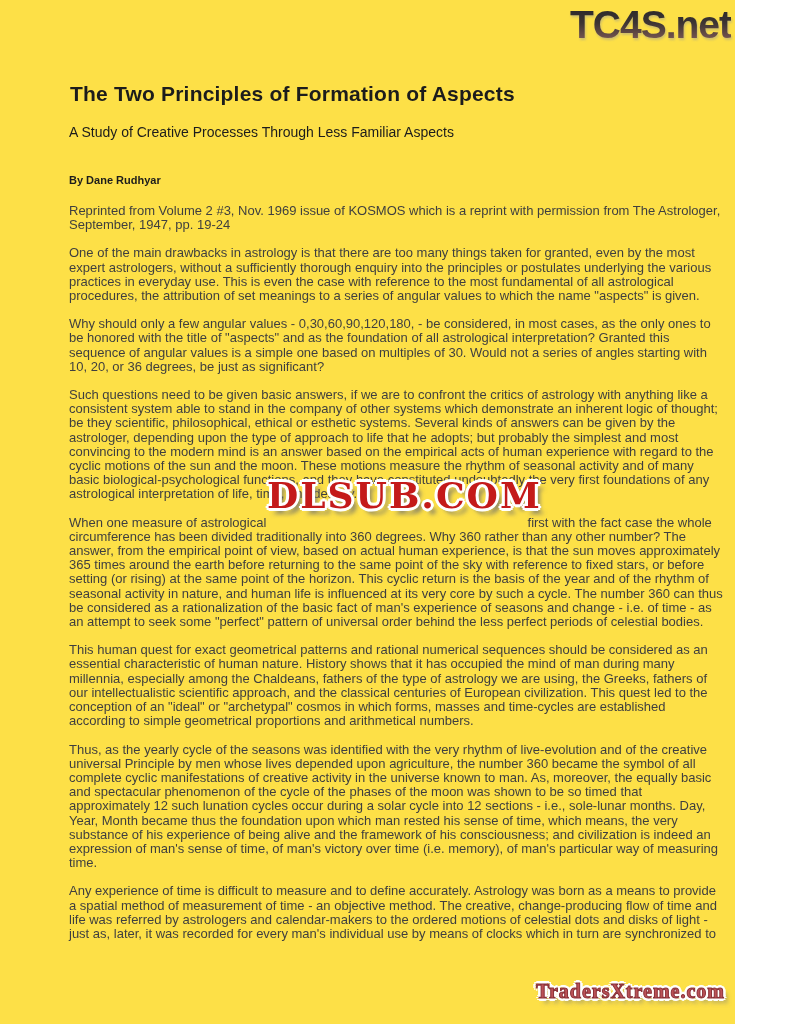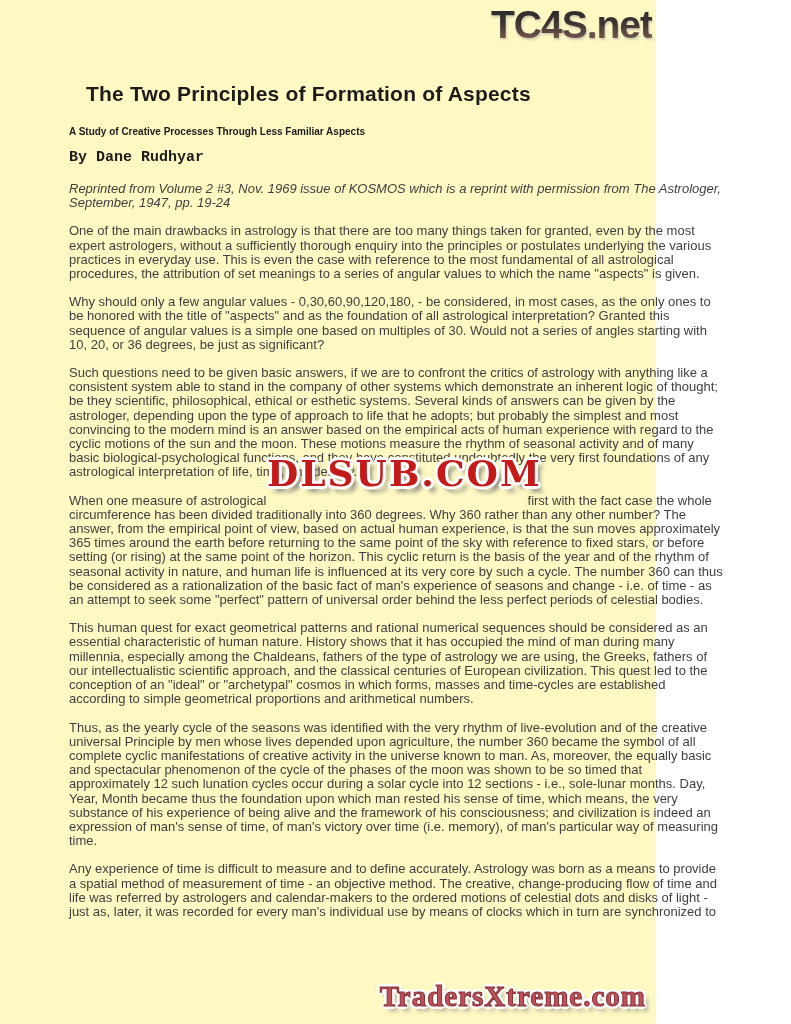--- a/index.html
+++ b/index.html
@@ -3,53 +3,53 @@
 <meta charset="utf-8">
 <style>
   html, body { margin: 0; padding: 0; }
   body {
     width: 791px; height: 1024px;
     background: #ffffff;
     font-family: "Liberation Sans", sans-serif;
     position: relative;
     overflow: hidden;
   }
-  .page { position: relative; width: 656px; height: 1024px; background:#fef9c3; }
+  .page { position: relative; width: 735px; height: 1024px; background:#fde047; }
 
   
   .logo-tc4s {
     position: absolute; top: 3px; right: 4px;
     font-family: "Liberation Sans", sans-serif;
     font-weight: bold; font-size: 39px; letter-spacing: -1px;
     background: linear-gradient(180deg, #2b2829 10%, #3c3433 45%, #6b4f4a 75%, #95706a 100%);
     -webkit-background-clip: text; background-clip: text;
     color: transparent;
     filter: drop-shadow(1px 2px 1px rgba(150,150,150,0.45));
   }
 
   
   .content {
     position: absolute; left: 69px; top: 83px; width: 656px;
     color: #3f3f3f;
   }
   .content h1 {
-    margin: 0 0 19px 17px; font-size: 21px; line-height: 22px;
+    margin: 0 0 19px 1px; font-size: 21px; line-height: 22px;
     color: #1c1c1c; font-weight: bold; letter-spacing: 0.2px;
   }
   .content h2 {
-    margin: 0 0 10px 0; font-size: 10px; line-height: 16px;
-    color: #1c1c1c; font-weight: bold;
+    margin: 0 0 32px 0; font-size: 14px; line-height: 16px;
+    color: #1c1c1c; font-weight: normal;
   }
   .content h3 {
-    margin: 0 0 16px 0; font-size: 15px; line-height: 16px;
-    color: #1c1c1c; font-weight: bold; font-family: Liberation Mono, monospace;
+    margin: 0 0 16px 0; font-size: 11px; line-height: 16px;
+    color: #1c1c1c; font-weight: bold;
   }
   .note {
     margin: 0 0 16px 0; font-size: 13px; line-height: 14.2px;
-    font-style: italic; color: #3f3f3f;
+    color: #3f3f3f;
   }
   .content p, .p4-rest {
     margin: 0 0 14px 0; font-size: 13px; line-height: 14.2px;
     color: #3f3f3f;
   }
   .p4 { margin: 0 0 14px 0; }
   .p4-line1 {
     position: relative; white-space: nowrap;
     font-size: 13px; line-height: 14.2px; color: #3f3f3f;
   }
@@ -67,21 +67,21 @@
       -2px 2px 0 #ffffff, 2px 2px 0 #ffffff,
       -3px 0 0 #ffffff, 3px 0 0 #ffffff,
       0 -3px 0 #ffffff, 0 3px 0 #ffffff,
       5px 6px 4px rgba(110,110,110,0.75);
   }
 
   
   .wm-traders {
     position: absolute; right: 10px; top: 980px; z-index: 5;
     font-family: "Liberation Serif", serif;
-    font-weight: bold; font-size: 29px; letter-spacing: 1px;
+    font-weight: bold; font-size: 20px; letter-spacing: 1px;
     color: #bb5257;
     -webkit-text-stroke: 1px #8a3138;
     text-shadow:
       -2px -2px 0 #ffffff, 2px -2px 0 #ffffff,
       -2px 2px 0 #ffffff, 2px 2px 0 #ffffff,
       -3px 0 0 #ffffff, 3px 0 0 #ffffff,
       0 -3px 0 #ffffff, 0 3px 0 #ffffff,
       4px 5px 4px rgba(120,120,120,0.7);
   }
 </style>

